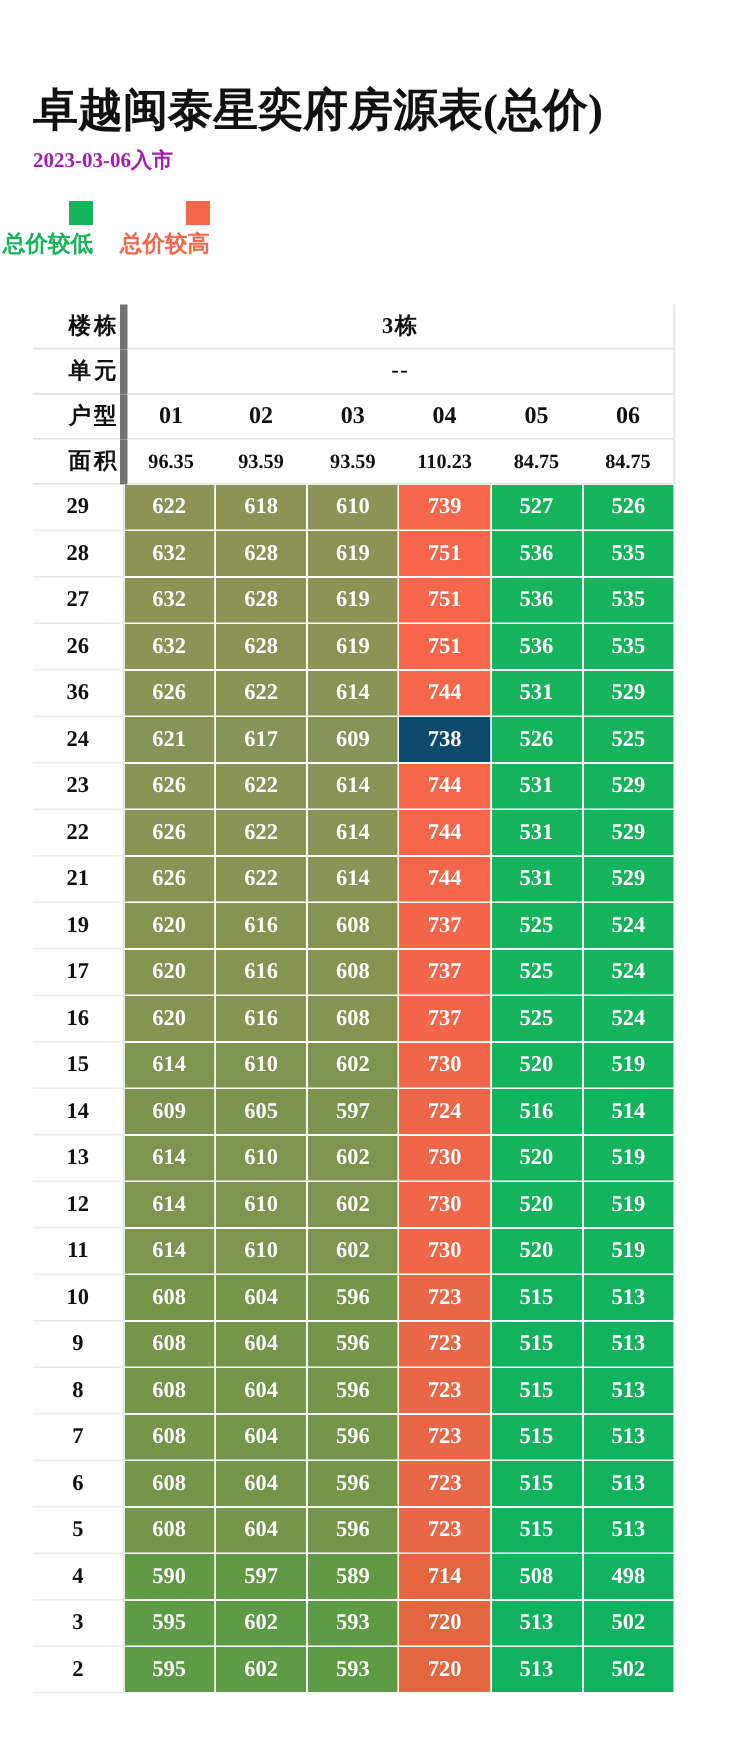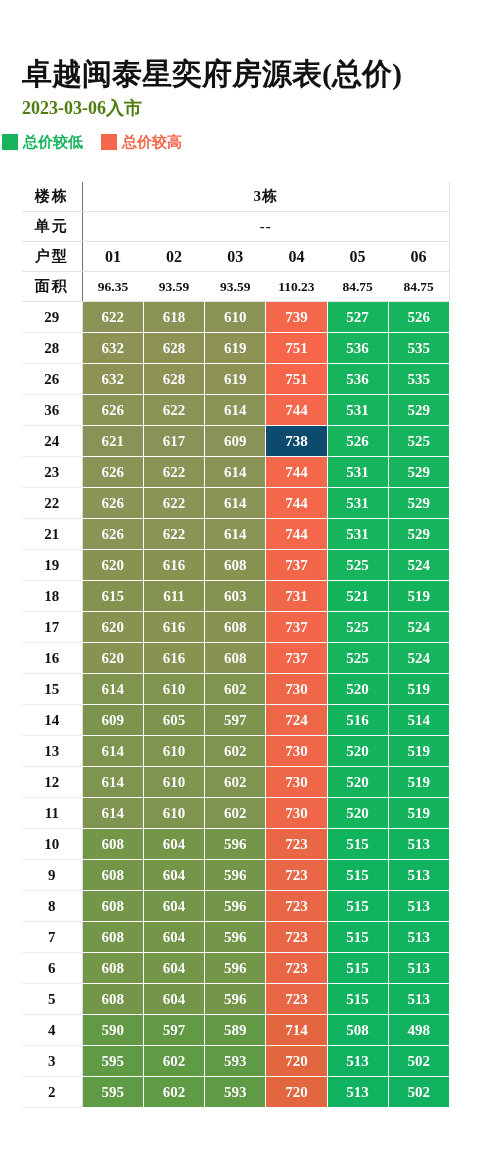--- a/index.html
+++ b/index.html
@@ -29,39 +29,40 @@
   .title {
     font-size: 30px;
     font-weight: bold;
     letter-spacing: 0px;
     line-height: 38px;
     color: #111111;
     margin: 0;
     white-space: nowrap;
   }
   .subtitle {
-    font-size: 18px;
+    font-size: 14px;
     font-weight: bold;
-    color: #4d7c0f;
+    color: #a21caf;
     line-height: 20px;
     margin-top: 5px;
   }
 
   
   .legend {
     display: flex;
     align-items: center;
     gap: 18px;
     margin-top: 16px;
     padding-left: 2px;
   }
   .legend-item {
     display: flex;
     align-items: flex-end;
     gap: 5px;
+    flex-direction: column;
   }
   .legend-swatch {
     width: 16px;
     height: 16px;
     display: inline-block;
     flex: 0 0 auto;
   }
   .legend-label {
     font-size: 15px;
     font-weight: bold;
@@ -92,22 +93,23 @@
   
   .hdr-cell {
     height: 29px;
     font-size: 15px;
     color: #111111;
     background: #ffffff;
     border-bottom: 1px solid #e2e2e2;
     letter-spacing: 1px;
   }
   .hdr-cell.rowlabel {
-    border-right: 1px solid #737373;
+    border-right: 5px solid #737373;
     letter-spacing: 2px;
+    text-align: right;
   }
   .hdr-cell.num {
     font-size: 16px;
     letter-spacing: 0;
   }
   .hdr-cell.area {
     font-size: 13.5px;
     letter-spacing: 0;
   }
 
@@ -202,20 +204,29 @@
           <tr>
             <td class="floor-cell">28</td>
             <td class="price-cell" style="background: rgb(141, 147, 85);">632</td>
             <td class="price-cell" style="background: rgb(141, 147, 85);">628</td>
             <td class="price-cell" style="background: rgb(141, 147, 85);">619</td>
             <td class="price-cell" style="background: rgb(247, 102, 74);">751</td>
             <td class="price-cell" style="background: rgb(22, 180, 92);">536</td>
             <td class="price-cell" style="background: rgb(22, 180, 92);">535</td>
           </tr>
           <tr>
+            <td class="floor-cell">27</td>
+            <td class="price-cell" style="background: rgb(141, 147, 85);">632</td>
+            <td class="price-cell" style="background: rgb(141, 147, 85);">628</td>
+            <td class="price-cell" style="background: rgb(141, 147, 85);">619</td>
+            <td class="price-cell" style="background: rgb(247, 102, 74);">751</td>
+            <td class="price-cell" style="background: rgb(22, 180, 92);">536</td>
+            <td class="price-cell" style="background: rgb(22, 180, 92);">535</td>
+          </tr>
+          <tr>
             <td class="floor-cell">26</td>
             <td class="price-cell" style="background: rgb(141, 147, 85);">632</td>
             <td class="price-cell" style="background: rgb(141, 147, 85);">628</td>
             <td class="price-cell" style="background: rgb(141, 147, 85);">619</td>
             <td class="price-cell" style="background: rgb(247, 102, 74);">751</td>
             <td class="price-cell" style="background: rgb(22, 180, 92);">536</td>
             <td class="price-cell" style="background: rgb(22, 180, 92);">535</td>
           </tr>
           <tr>
             <td class="floor-cell">36</td>
@@ -265,29 +276,20 @@
           <tr>
             <td class="floor-cell">19</td>
             <td class="price-cell" style="background: rgb(135, 148, 81);">620</td>
             <td class="price-cell" style="background: rgb(135, 148, 81);">616</td>
             <td class="price-cell" style="background: rgb(135, 148, 81);">608</td>
             <td class="price-cell" style="background: rgb(243, 102, 74);">737</td>
             <td class="price-cell" style="background: rgb(21, 180, 93);">525</td>
             <td class="price-cell" style="background: rgb(21, 180, 93);">524</td>
           </tr>
           <tr>
-            <td class="floor-cell">18</td>
-            <td class="price-cell" style="background: rgb(132, 148, 80);">615</td>
-            <td class="price-cell" style="background: rgb(132, 148, 80);">611</td>
-            <td class="price-cell" style="background: rgb(132, 148, 80);">603</td>
-            <td class="price-cell" style="background: rgb(242, 102, 74);">731</td>
-            <td class="price-cell" style="background: rgb(20, 180, 93);">521</td>
-            <td class="price-cell" style="background: rgb(20, 180, 93);">519</td>
-          </tr>
-          <tr>
             <td class="floor-cell">17</td>
             <td class="price-cell" style="background: rgb(135, 148, 81);">620</td>
             <td class="price-cell" style="background: rgb(135, 148, 81);">616</td>
             <td class="price-cell" style="background: rgb(135, 148, 81);">608</td>
             <td class="price-cell" style="background: rgb(243, 102, 74);">737</td>
             <td class="price-cell" style="background: rgb(21, 180, 93);">525</td>
             <td class="price-cell" style="background: rgb(21, 180, 93);">524</td>
           </tr>
           <tr>
             <td class="floor-cell">16</td>

